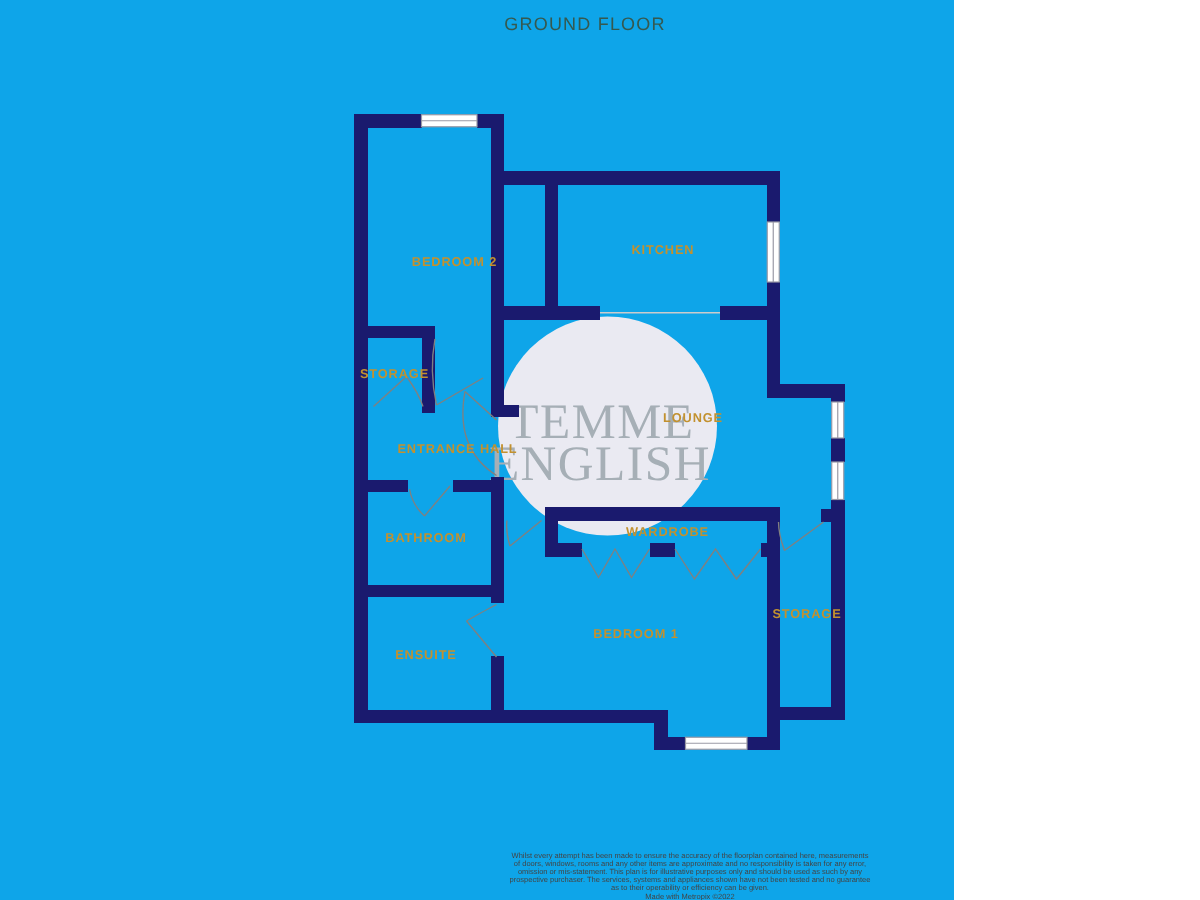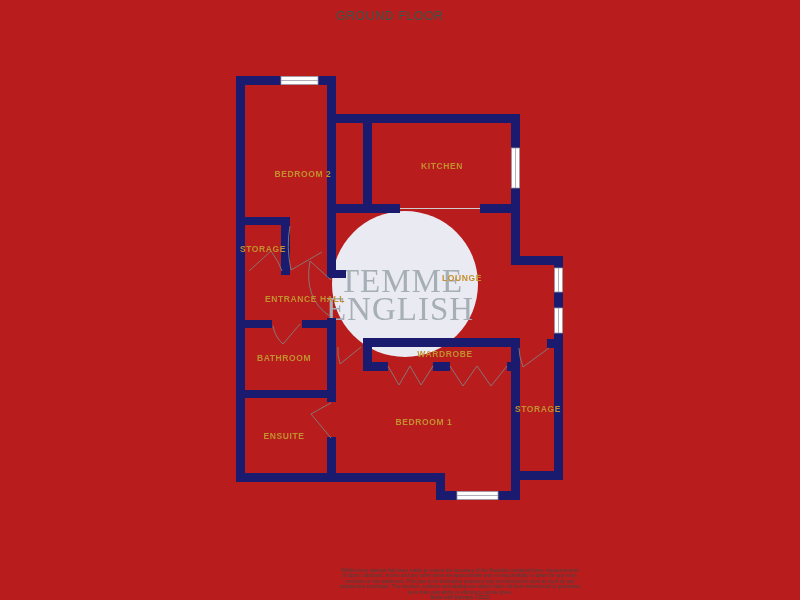--- a/index.html
+++ b/index.html
@@ -1,16 +1,16 @@
 <!DOCTYPE html>
 <html><head>
 <meta charset="utf-8">
 <style>
   html,body{margin:0;padding:0;background:#ffffff;}
-  .page{position:relative;width:800px;height:600px;background:#b91c1c;overflow:hidden;
+  .page{position:relative;width:636px;height:600px;background:#0ea5e9;overflow:hidden;
         font-family:"Liberation Sans",sans-serif;}
   svg{display:block;}
   .wall{fill:#1a1a6e;shape-rendering:crispEdges;}
   .win-frame{fill:#ffffff;stroke:#9a9aa6;stroke-width:0.8;}
   .win-line{stroke:#9a9aa6;stroke-width:0.8;}
   .opening-line{stroke:#cccccc;stroke-width:1;}
   .door{stroke:#808080;stroke-width:0.9;fill:none;}
   .room-label{font:bold 8.5px "Liberation Sans",sans-serif;fill:#c2912f;
               letter-spacing:0.6px;text-anchor:middle;}
   .title-text{font:12px "Liberation Sans",sans-serif;fill:#35594f;

